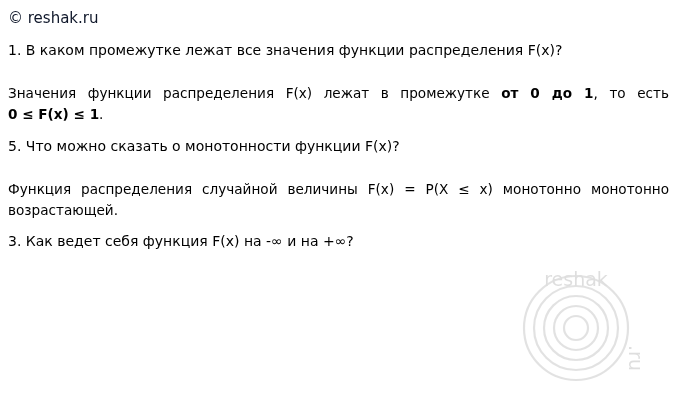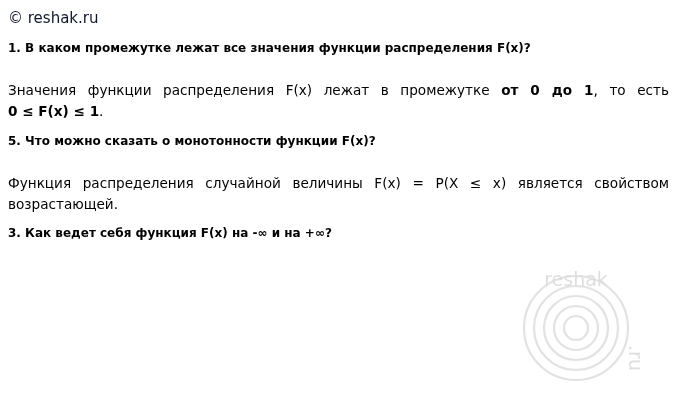--- a/index.html
+++ b/index.html
@@ -32,22 +32,22 @@
     font-weight: bold;
     letter-spacing: 0.2px;
   }
   .copyright {
     font-size: 15px;
     color: #0f172a;
     white-space: nowrap;
     padding-top: 1px;
   }
   .question {
-    font-size: 12px;
-    font-weight: bold;
+    font-size: 14px;
+    font-weight: normal;
     margin-top: 11px;
     line-height: 1.45;
     text-align: justify;
     text-align-last: left;
   }
   .q1 {
     margin-top: 13px;
   }
   .answer {
     font-size: 13.6px;
@@ -86,21 +86,21 @@
   </div>
 
   <div class="question q1">1. В каком промежутке лежат все значения функции распределения F(x)?</div>
 
   <div class="answer">
     <span>Значения функции распределения F(x) лежат в промежутке </span><b>от 0 до 1</b><span>, то есть </span><b class="nowrap">0 ≤ F(x) ≤ 1</b><span>.</span>
   </div>
 
   <div class="question">5. Что можно сказать о монотонности функции F(x)?</div>
 
-  <div class="answer">Функция распределения случайной величины F(x) = P(X ≤ x) является свойством возрастающей.</div>
+  <div class="answer">Функция распределения случайной величины F(x) = P(X ≤ x) монотонно монотонно возрастающей.</div>
 
   <div class="question">3. Как ведет себя функция F(x) на -∞ и на +∞?</div>
 
 
   <div class="watermark">
     <svg width="150" height="150" viewBox="0 0 150 150" aria-hidden="true">
       <g fill="none" stroke="#9a9a9a" stroke-width="2.2">
         <circle cx="75" cy="82" r="12"></circle>
         <circle cx="75" cy="82" r="22"></circle>
         <circle cx="75" cy="82" r="32"></circle>

